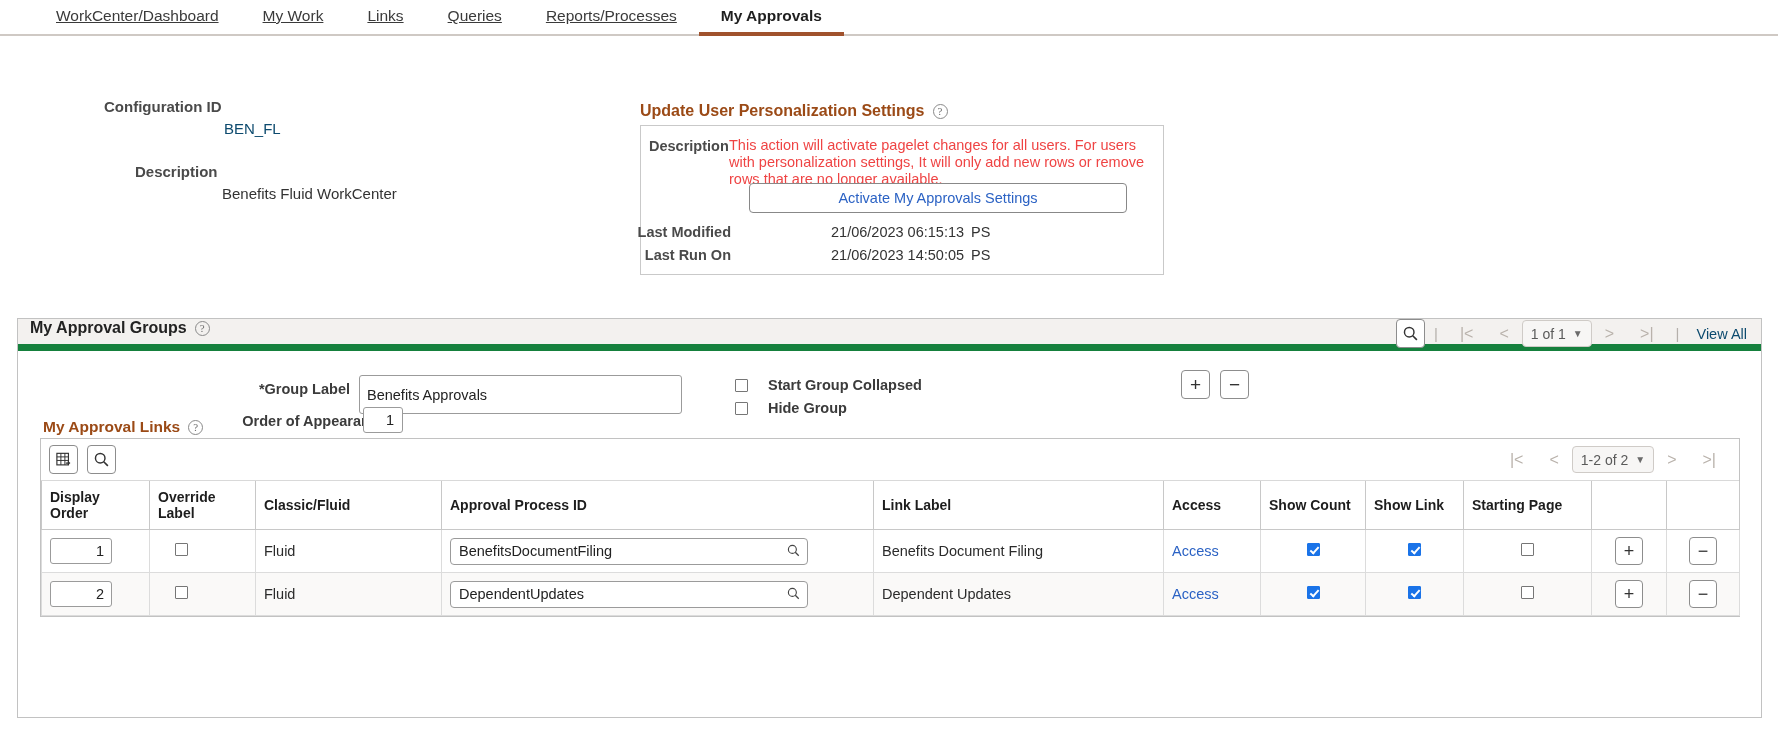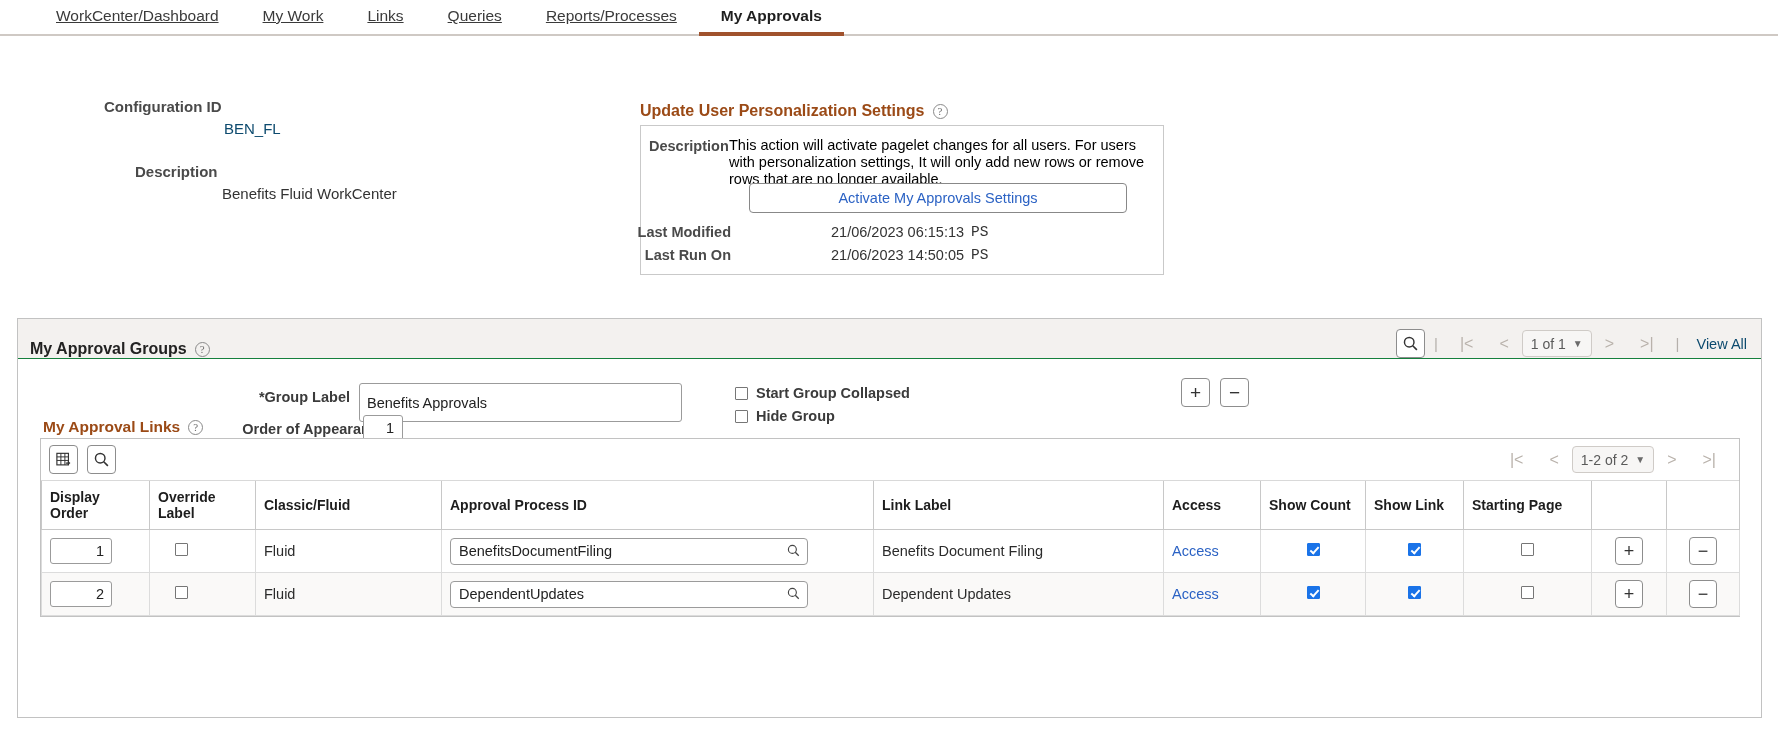--- a/index.html
+++ b/index.html
@@ -115,21 +115,21 @@
     background: #fff;
   }
   .pers-desc-label {
     position: absolute; left: 8px; top: 12px;
     font-weight: bold; color: #4a4a4a; font-size: 14.5px;
   }
   .pers-desc-text {
     position: absolute; left: 88px; top: 11px;
     width: 428px;
     font-size: 14.5px;
-    color: #000000;
+    color: #ef4444;
     line-height: 17px;
   }
   .activate-btn {
     position: absolute;
     left: 108px; top: 57px;
     width: 378px; height: 30px;
     border: 1px solid #888;
     border-radius: 4px;
     background: #fff;
     color: #2b62c4;
@@ -140,36 +140,36 @@
   .meta-row {
     position: absolute;
     font-size: 14.5px;
   }
   .meta-label { font-weight: bold; color: #4a4a4a; }
   .meta-val   { color: #333; }
   .lm-row { left: 0; top: 98px; width: 516px; }
   .lr-row { left: 0; top: 121px; width: 516px; }
   .meta-row .meta-label { position: absolute; right: 426px; white-space: nowrap; }
   .meta-row .meta-val   { position: absolute; left: 190px; white-space: nowrap; }
-  .meta-row .meta-user  { position: absolute; left: 330px; color: #333; font-family: Liberation Mono, monospace; }
+  .meta-row .meta-user  { position: absolute; left: 330px; color: #333; }
 
   
   .groups-box {
     position: absolute;
     left: 17px; top: 318px;
     width: 1745px; height: 400px;
     border: 1px solid #c2c2c2;
     background: #fff;
   }
   .groups-hdr {
-    height: 40px;
+    height: 32px;
     background: #f3f1ef;
-    border-bottom: 1px solid #15803d;
+    border-bottom: 7px solid #15803d;
     display: flex;
-    align-items: flex-end;
+    align-items: flex-start;
     justify-content: space-between;
     padding: 0 10px 0 12px;
   }
   .groups-hdr-title {
     font-weight: bold;
     font-size: 16px;
     color: #222;
     display: flex; align-items: center; gap: 8px;
   }
 
@@ -229,21 +229,21 @@
     background: #fff;
     font-family: "Liberation Sans", sans-serif;
     font-size: 14.5px;
     color: #222;
     padding: 0 7px;
   }
   .glabel-in { left: 341px; top: 24px; width: 323px; height: 39px; }
   .goa-in    { left: 345px; top: 56px; width: 40px; height: 26px; text-align: right; padding-right: 8px; }
   .chk-line {
     position: absolute;
-    display: flex; align-items: center; gap: 8px;
+    display: flex; align-items: center; gap: 20px;
     font-weight: bold; color: #3b3b3b; font-size: 14.5px;
   }
   .sgc-line { left: 717px; top: 26px; }
   .hg-line  { left: 717px; top: 49px; }
 
   .plusminus {
     position: absolute;
     display: flex; gap: 10px;
   }
   .pm-top { left: 1163px; top: 19px; }

